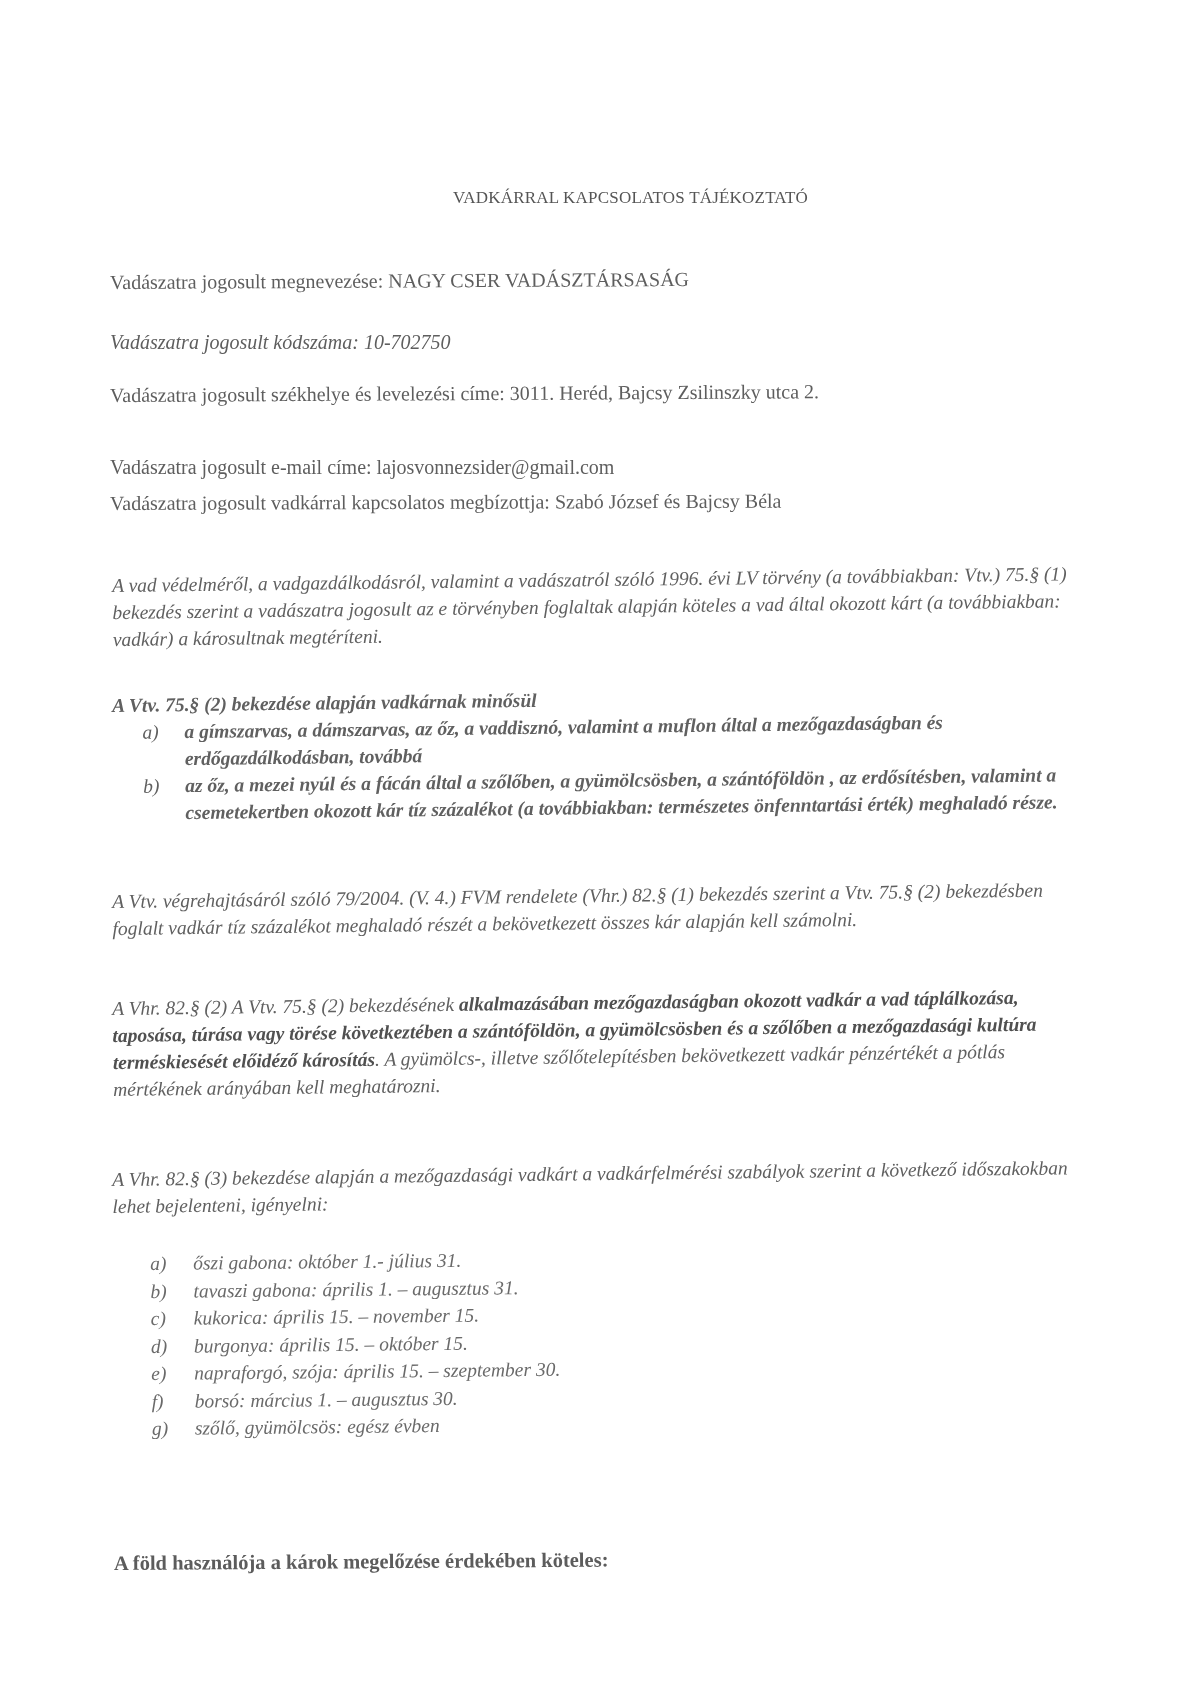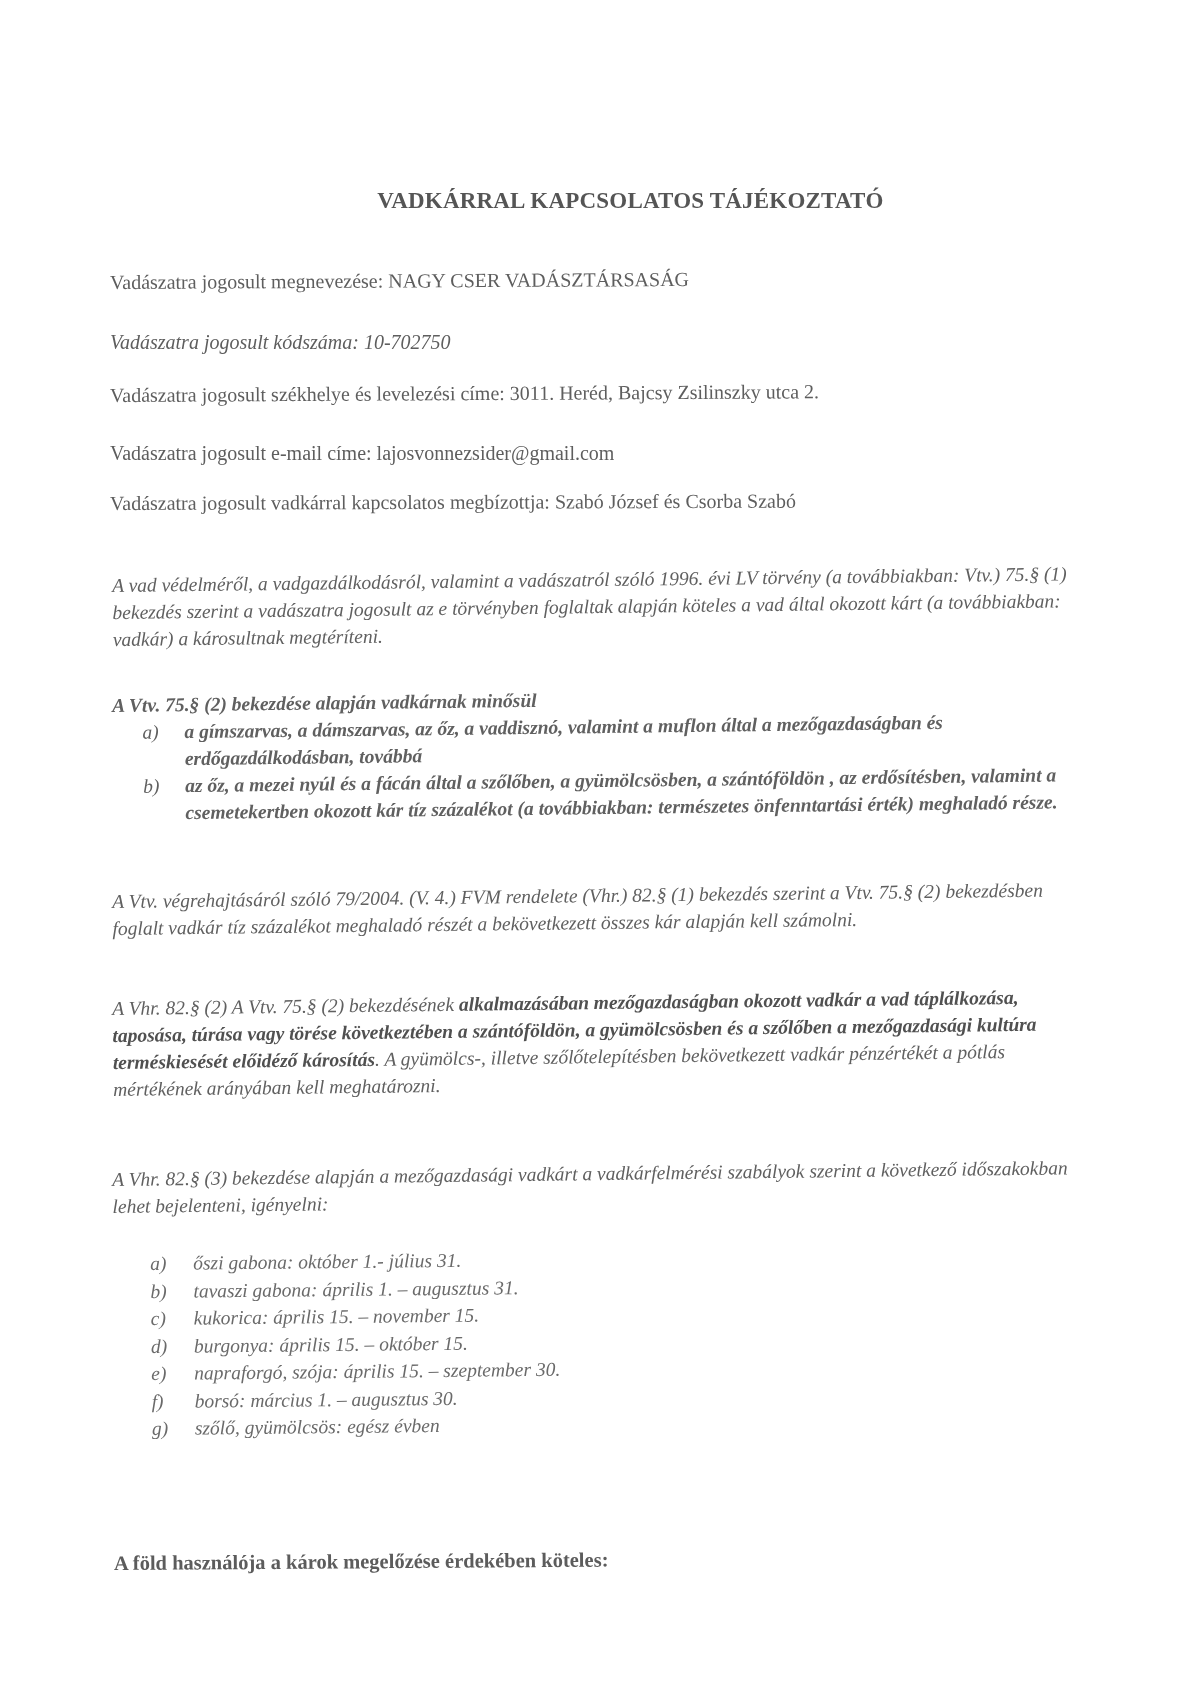--- a/index.html
+++ b/index.html
@@ -1,26 +1,26 @@
 <!DOCTYPE html>
 <html><head>
 <meta charset="utf-8">
 <style>
   html, body { margin: 0; padding: 0; background: #ffffff; }
   body { width: 1191px; height: 1684px; position: relative; overflow: hidden;
          font-family: "Liberation Serif", serif; color: #5a5a5a; }
   .page { position: absolute; inset: 0; }
   .title { position: absolute; top: 188px; left: 0; width: 1191px; text-align: center;
-           font-weight: bold; font-size: 23px; color: #555; letter-spacing: 0.2px;
+           font-weight: normal; font-size: 17px; color: #555; letter-spacing: 0.2px;
            padding-left: 70px; box-sizing: border-box; }
   .info { position: absolute; left: 110px; font-size: 20px; color: #5e5e5e; white-space: nowrap; }
   .info.l1 { top: 271px; transform: rotate(-0.3deg); transform-origin: left; }
   .info.l2 { top: 331px; font-style: italic; }
   .info.l3 { top: 384px; transform: rotate(-0.3deg); transform-origin: left; }
-  .info.l4 { top: 442px; }
+  .info.l4 { top: 456px; }
   .info.l5 { top: 492px; transform: rotate(-0.2deg); transform-origin: left; }
   .para { position: absolute; left: 112px; width: 960px; font-style: italic; font-size: 19.5px;
           line-height: 27px; color: #606060; transform: rotate(-0.7deg); transform-origin: left top; }
   .para .b { font-weight: bold; color: #505050; }
   .p1 { top: 572px; }
   .p2 { top: 692px; }
   .p2 .head { font-weight: bold; }
   .p2 ol { margin: 0; padding: 0; list-style: none; }
   .p2 li { position: relative; padding-left: 42px; margin-left: 30px; font-weight: bold; }
   .p2 li .mk { position: absolute; left: 0; font-weight: normal; }
@@ -52,21 +52,21 @@
   <div class="info l3">
     <span>Vadászatra jogosult székhelye és levelezési címe:</span>
     <span>3011. Heréd, Bajcsy Zsilinszky utca 2.</span>
   </div>
   <div class="info l4">
     <span>Vadászatra jogosult e-mail címe:</span>
     <span>lajosvonnezsider@gmail.com</span>
   </div>
   <div class="info l5">
     <span>Vadászatra jogosult vadkárral kapcsolatos megbízottja:</span>
-    <span>Szabó József és Csorba Szabó</span>
+    <span>Szabó József és Bajcsy Béla</span>
   </div>
 
   <div class="para p1">A vad védelméről, a vadgazdálkodásról, valamint a vadászatról szóló 1996. évi LV törvény (a továbbiakban: Vtv.) 75.§ (1) bekezdés szerint a vadászatra jogosult az e törvényben foglaltak alapján köteles a vad által okozott kárt (a továbbiakban: vadkár) a károsultnak megtéríteni.</div>
 
   <div class="para p2">
     <div class="head">A Vtv. 75.§ (2) bekezdése alapján vadkárnak minősül</div>
     <ol>
       <li>
         <span class="mk">a)</span>
         <span>a gímszarvas, a dámszarvas, az őz, a vaddisznó, valamint a muflon által a mezőgazdaságban és erdőgazdálkodásban, továbbá</span>

